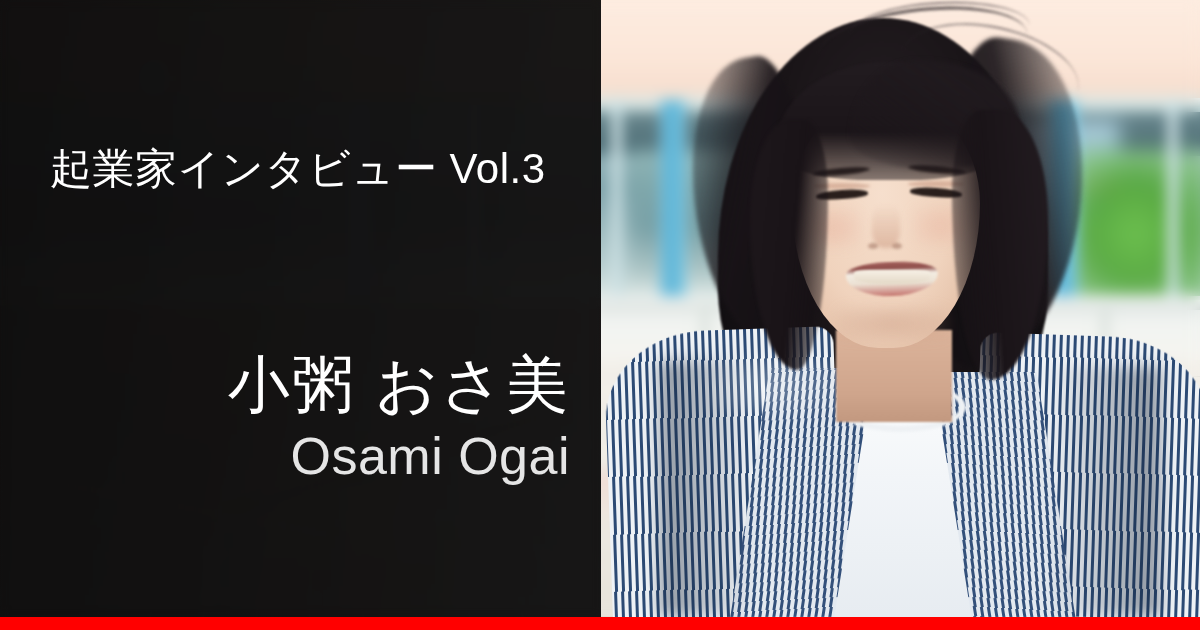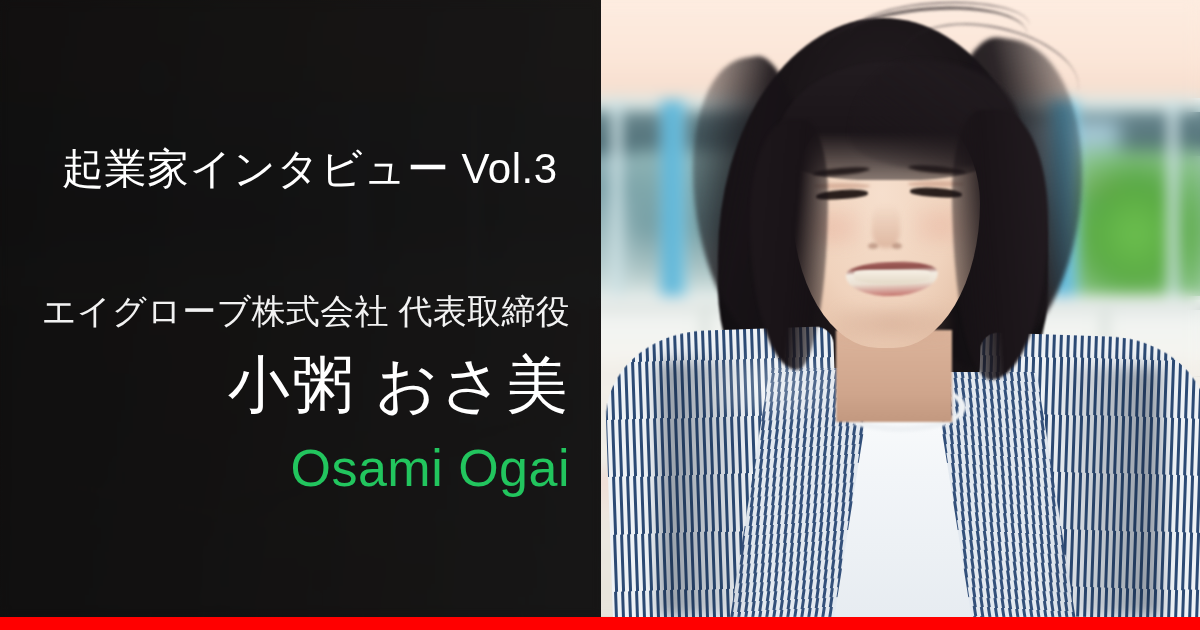--- a/index.html
+++ b/index.html
@@ -312,35 +312,35 @@
     backdrop-filter:blur(5px);-webkit-backdrop-filter:blur(5px);}
 
   
   .text-block{
     position:absolute;left:0;top:0;width:601px;height:617px;
     z-index:30;
   }
   .kicker{
     position:absolute;left:50px;top:148px;
     font-size:42px;line-height:1;color:#ffffff;
-    letter-spacing:.5px;white-space:nowrap;font-weight:400;margin-left:12px;
+    letter-spacing:.5px;white-space:nowrap;font-weight:400;
   }
   .company{
     position:absolute;right:31px;top:294px;
     font-size:34px;line-height:1;color:#f2f2f2;
     letter-spacing:.3px;white-space:nowrap;font-weight:400;
   }
   .name-ja{
     position:absolute;right:31px;top:354px;
     font-size:62px;line-height:1;color:#ffffff;
     letter-spacing:2px;white-space:nowrap;font-weight:400;text-align:right;
   }
   .name-en{
-    position:absolute;right:31px;top:442px;
-    font-size:52px;line-height:1;color:#22c55e;
+    position:absolute;right:31px;top:430px;
+    font-size:52px;line-height:1;color:#e5e5e5;
     letter-spacing:.5px;white-space:nowrap;font-weight:400;
   }
 
   
   .bottom-bar{
     position:absolute;left:0;top:617px;width:1200px;height:13px;
     z-index:40;
   }
 </style>
 </head>
@@ -431,19 +431,18 @@
       <div class="lp-diag"></div>
       <div class="lp-diag2"></div>
       <div class="lp-post"></div>
     </div>
     <div class="lp-veil"></div>
     <div class="lp-blur"></div>
   </div>
 
   <div class="text-block">
     <div class="kicker">起業家インタビュー Vol.3</div>
-    <div class="company">エイグローブ株式会社 代表取締役</div>
     <div class="name-ja">小粥 おさ美</div>
     <div class="name-en">Osami Ogai</div>
   </div>
 
   <div class="bottom-bar" style="background: rgb(255, 0, 0); height: 13px; top: 617px;"></div>
 </div>
 
 </body></html>

